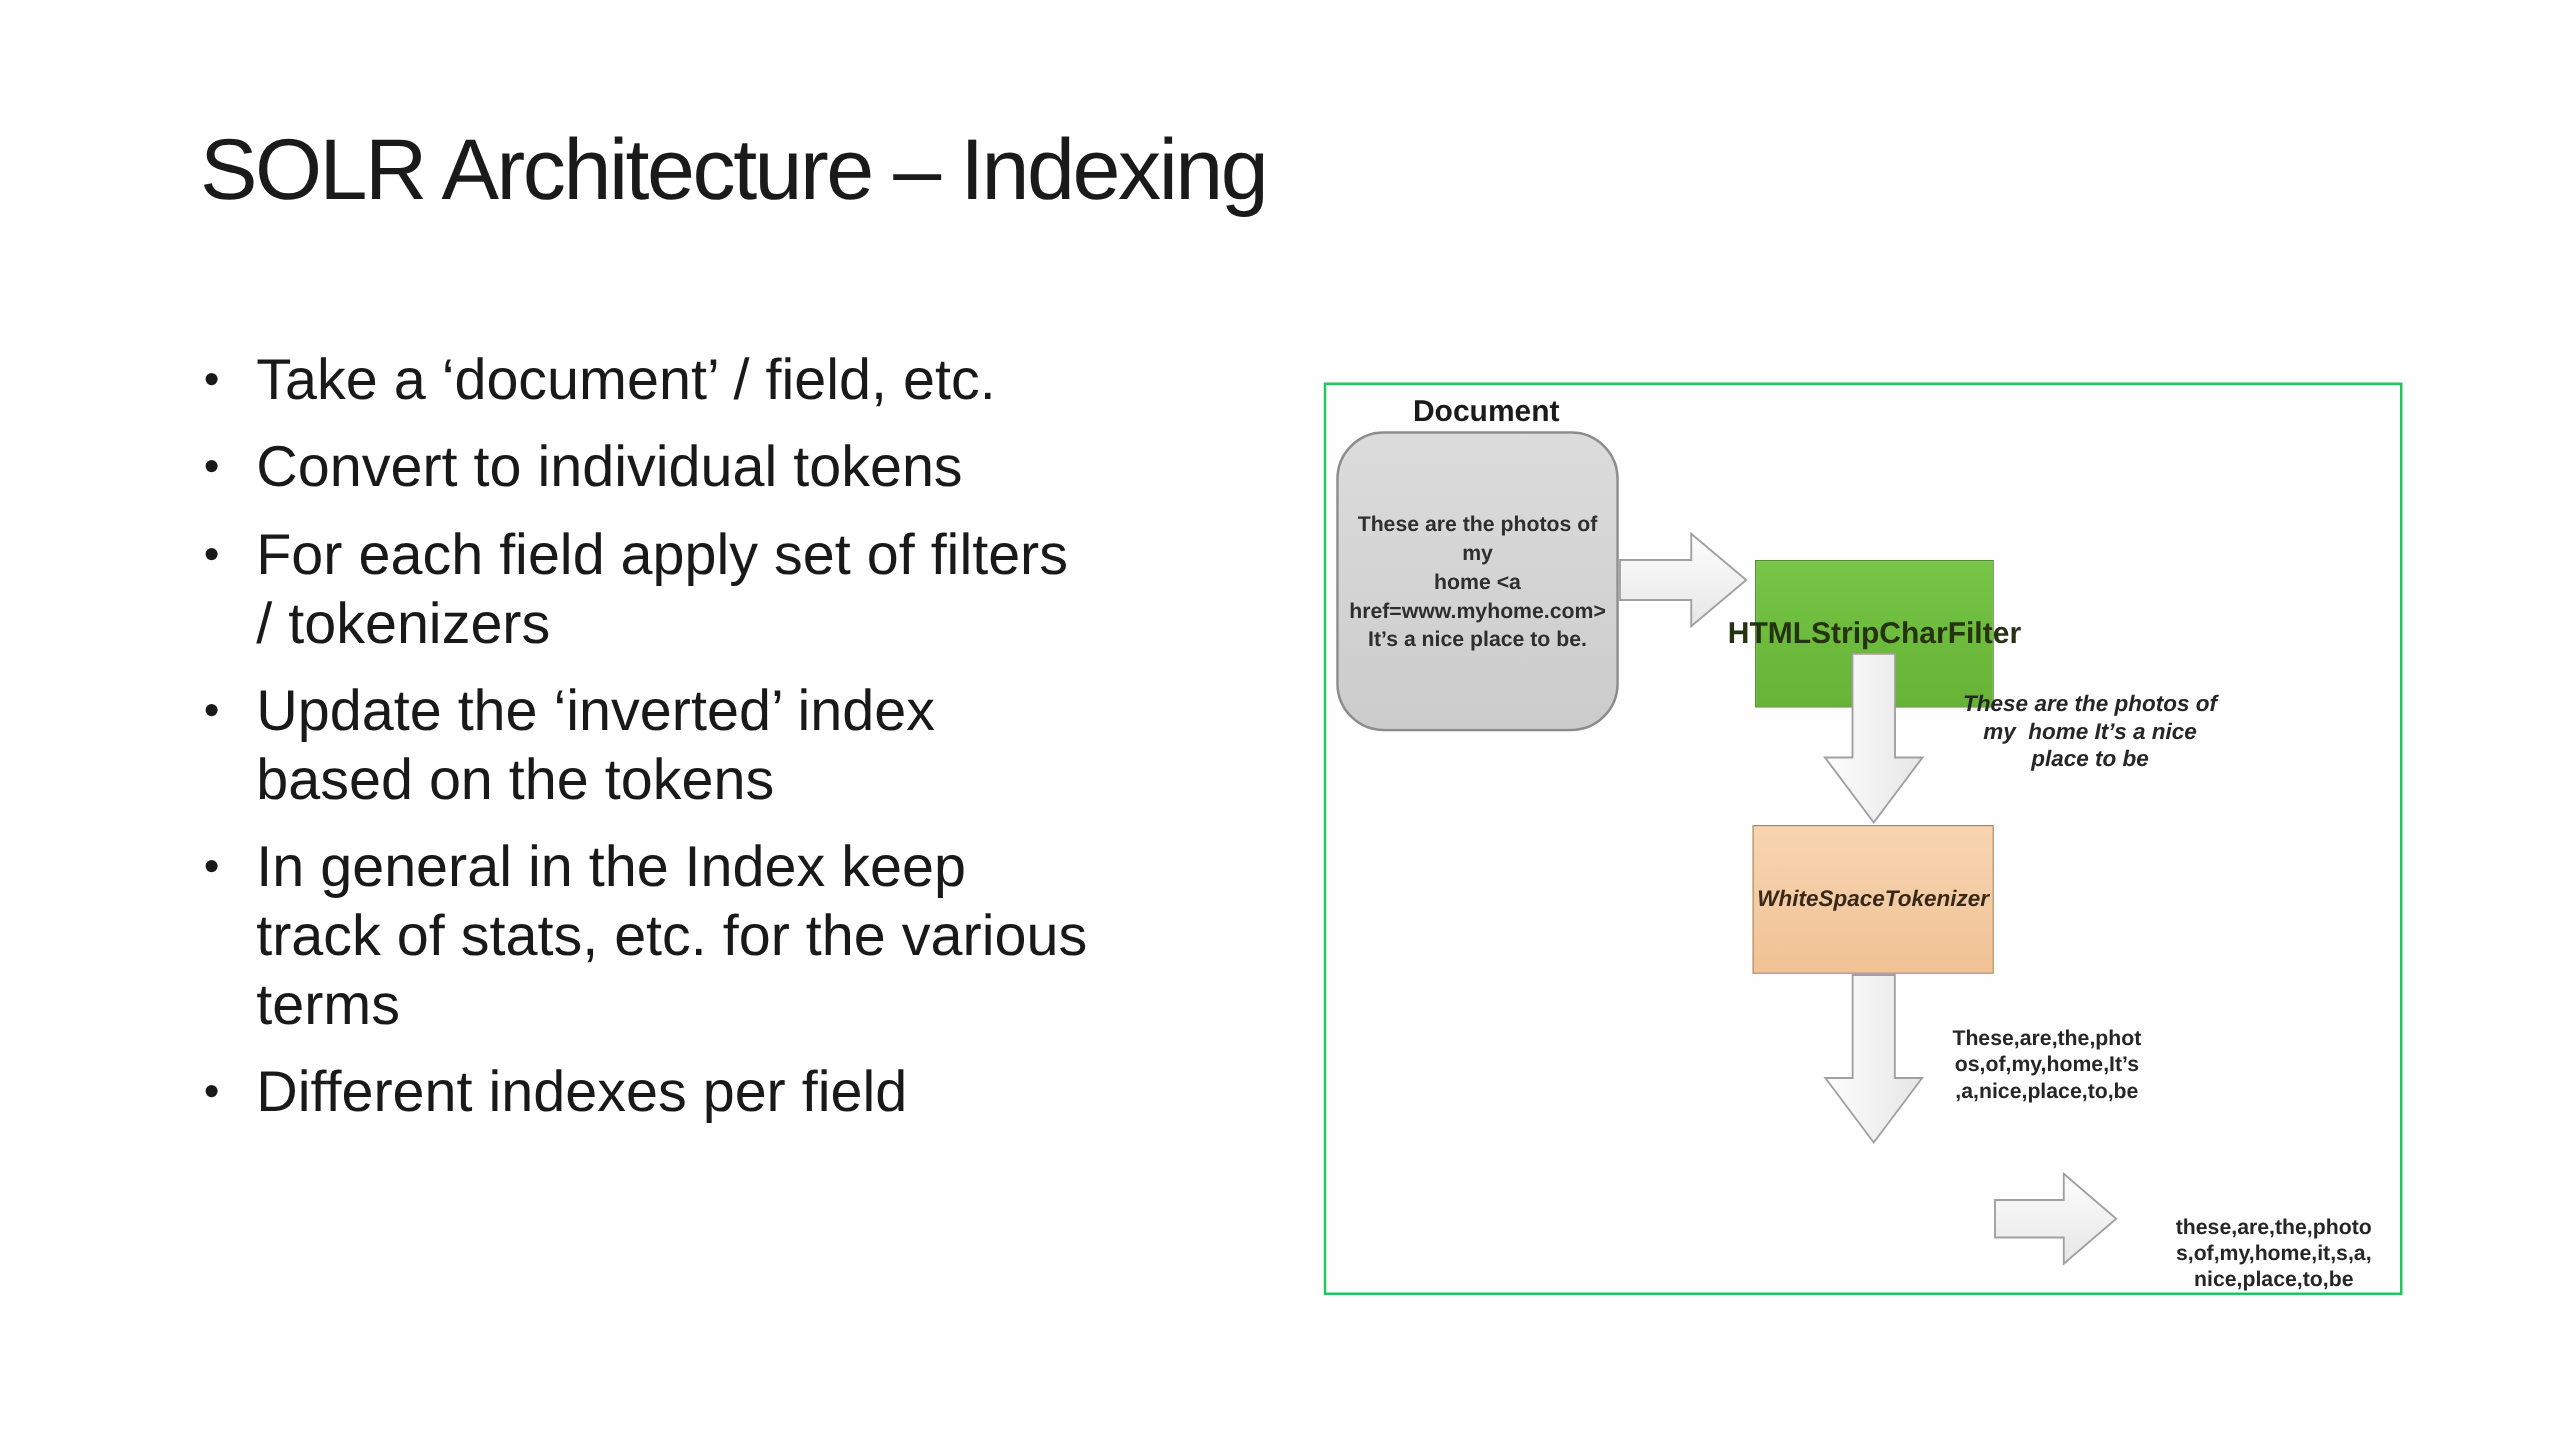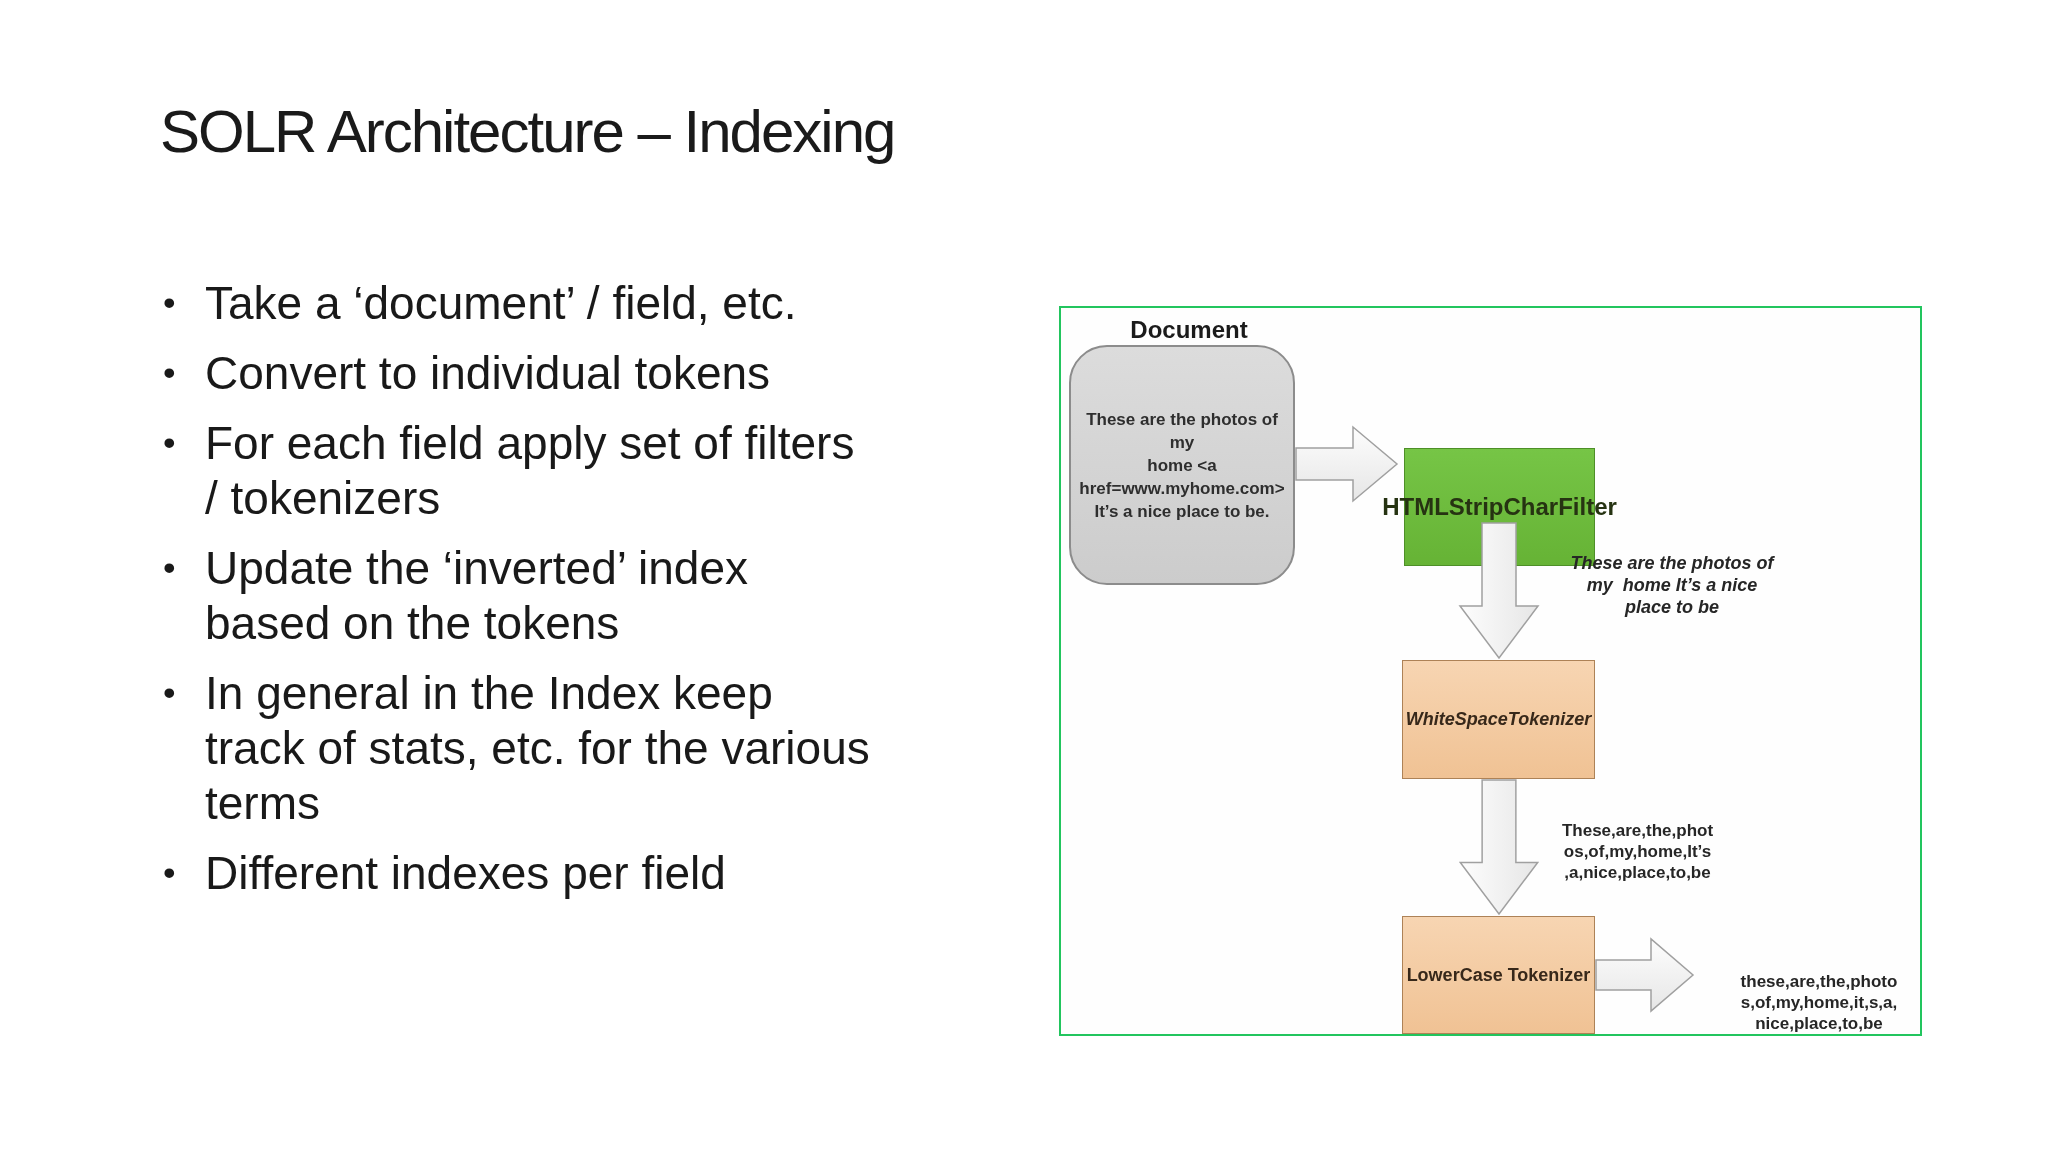--- a/index.html
+++ b/index.html
@@ -1,21 +1,21 @@
 <!DOCTYPE html>
 <html><head>
 <meta charset="utf-8">
 <style>
   html,body{margin:0;padding:0;background:#ffffff;}
   #page{
     position:relative;width:2048px;height:1152px;background:#ffffff;overflow:hidden;
     font-family:"Liberation Sans", sans-serif;color:#1a1a1a;
   }
   .title{
-    position:absolute;left:160px;top:100px;font-size:60px;line-height:1.05;
+    position:absolute;left:160px;top:100px;font-size:69px;line-height:1.05;
     letter-spacing:-2px;font-weight:400;color:#1a1a1a;white-space:nowrap;
   }
   .bullets{position:absolute;left:163px;top:276px;width:920px;}
   .bullet{
     position:relative;padding-left:42px;font-size:46px;line-height:55px;
     margin:0 0 15px 0;color:#191919;white-space:pre-line;
   }
   .bullet::before{
     content:"•";position:absolute;left:0;top:0;font-size:0.78em;line-height:55px;color:#191919;
   }
@@ -132,21 +132,20 @@
           </linearGradient>
         </defs>
         <polygon points="28,1 62,1 62,84 84,84 45,136 6,84 28,84" fill="url(#gd2)" stroke="#a0a0a0" stroke-width="1.5"></polygon>
       </svg>
     </div>
 
     <div class="annot annot-2">These,are,the,phot
 os,of,my,home,It’s
 ,a,nice,place,to,be</div>
 
-    <div class="node orange-box lc-box">LowerCase Tokenizer</div>
 
     <div class="arrow arrow-r2">
       <svg viewBox="0 0 100 90" xmlns="http://www.w3.org/2000/svg">
         <defs>
           <linearGradient id="gr2" x1="0" y1="0" x2="0" y2="1">
             <stop offset="0" stop-color="#fdfdfd"></stop>
               <stop offset="1" stop-color="#e6e6e6"></stop>
           </linearGradient>
         </defs>
         <polygon points="1,30 56,30 56,9 98,45 56,81 56,60 1,60" fill="url(#gr2)" stroke="#a0a0a0" stroke-width="1.5"></polygon>

